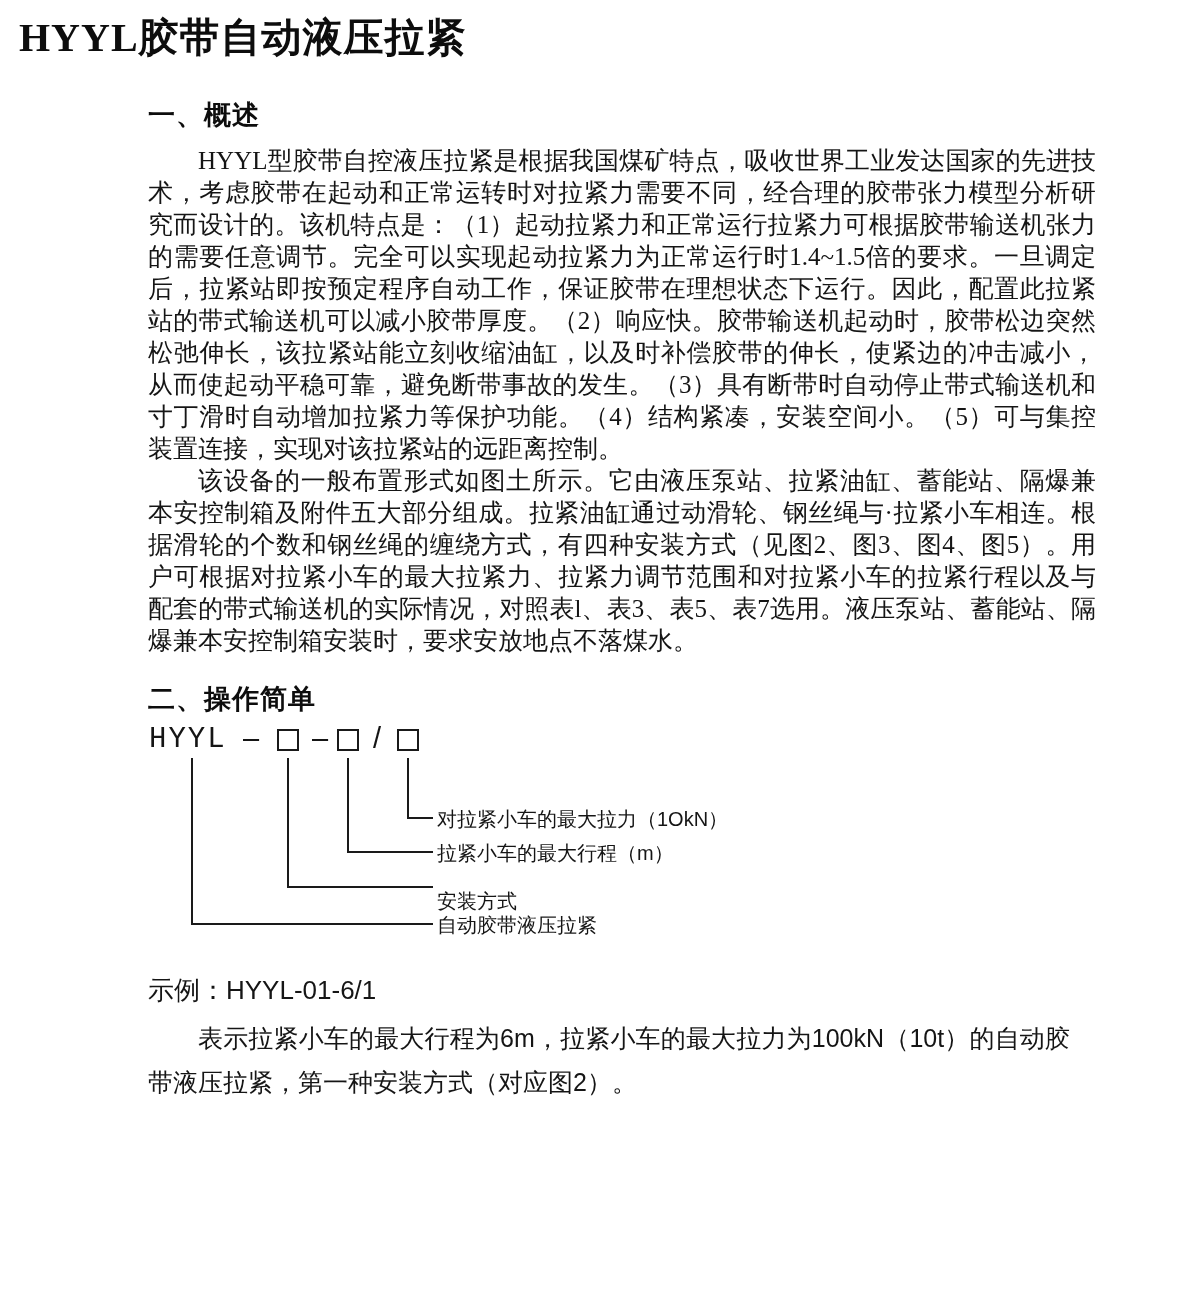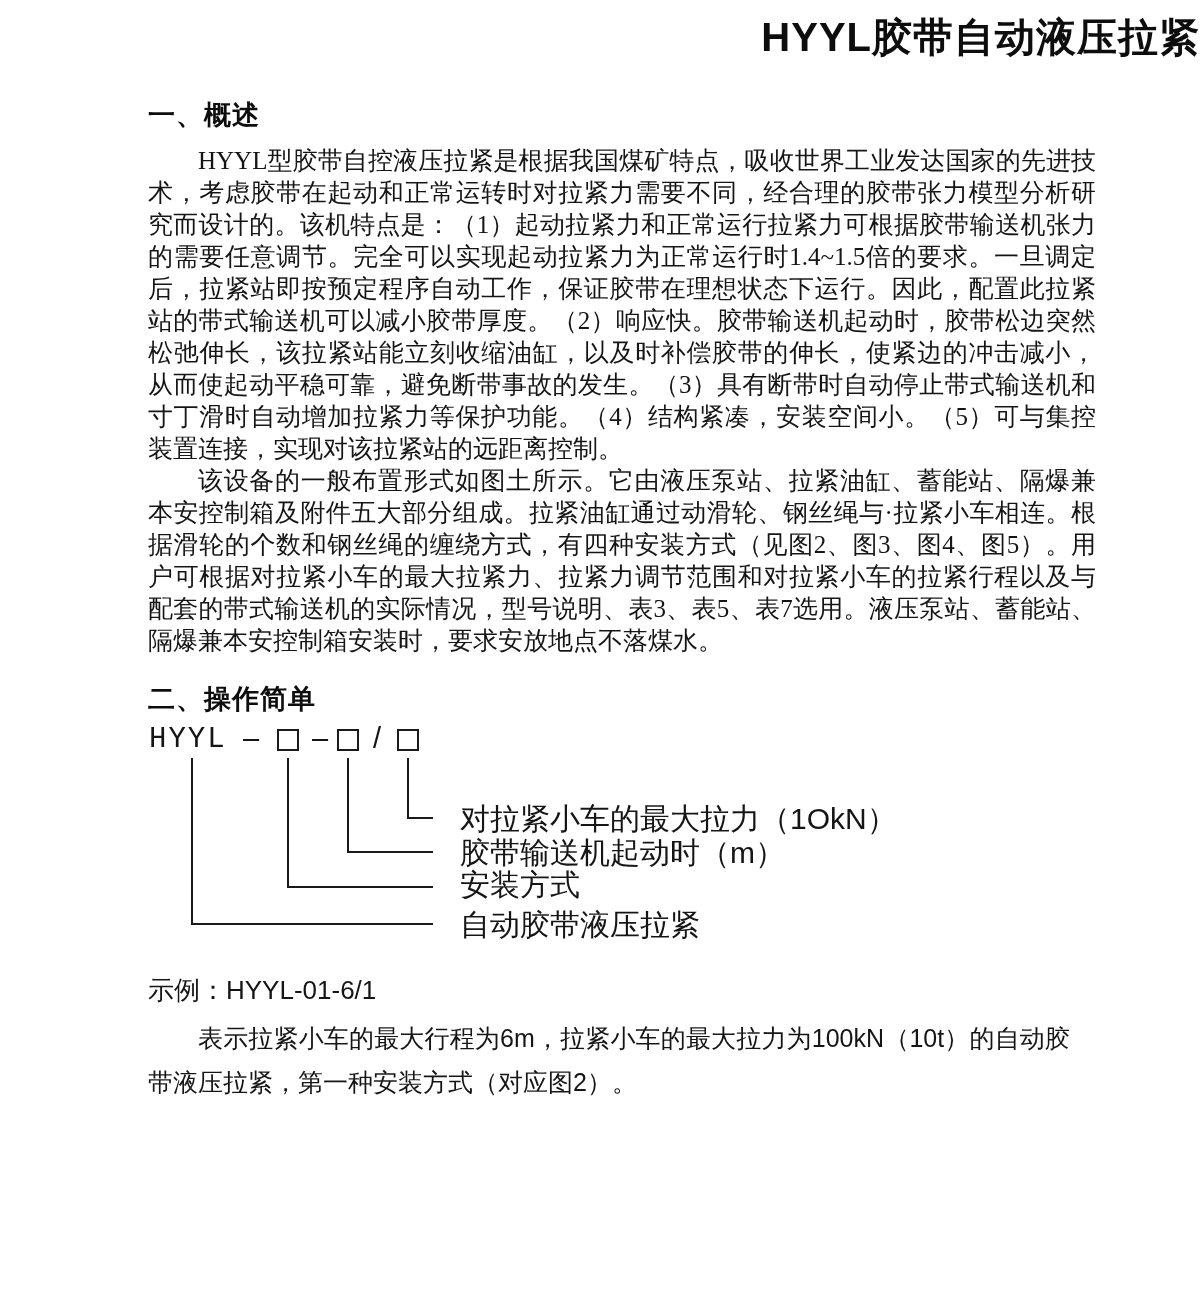--- a/index.html
+++ b/index.html
@@ -6,26 +6,27 @@
   html, body { background: #ffffff; }
   body {
     width: 1200px; height: 1307px;
     overflow: hidden;
     color: #111;
     font-family: "Liberation Serif", serif;
   }
   .page { padding-top: 10px; }
 
   .doc-title {
-    text-align: right;
-    font-family: Liberation Sans, sans-serif;
+    text-align: left;
+    font-family: Liberation Serif, serif;
     font-weight: bold;
     font-size: 40px;
     letter-spacing: 1px;
     color: #0d0d0d;
+    padding-left: 19px;
   }
 
   .content { padding: 0 104px 0 148px; }
 
   .sec-heading {
     font-family: "Liberation Sans", sans-serif;
     font-weight: bold;
     font-size: 27px;
     letter-spacing: 1px;
     color: #0d0d0d;
@@ -77,29 +78,28 @@
   }
   .c-type    { left: 191px; top: 33px; width: 242px; height: 167px; }
   .c-install { left: 287px; top: 33px; width: 146px; height: 130px; }
   .c-stroke  { left: 347px; top: 33px; width: 86px;  height: 95px;  }
   .c-force   { left: 407px; top: 33px; width: 26px;  height: 61px;  }
 
   .dlabel {
     position: absolute;
     left: 437px;
     font-family: "Liberation Sans", sans-serif;
-    font-size: 30px;
+    font-size: 20px;
     line-height: 28px;
     color: #151515;
     white-space: nowrap;
-    margin-left: 23px;
   }
   .dl-force   { top: 80px;  }
   .dl-stroke  { top: 114px; }
-  .dl-install { top: 146px; }
+  .dl-install { top: 162px; }
   .dl-type    { top: 186px; }
 
   
   .example-label {
     margin: 16px 0 0 148px;
     font-family: "Liberation Sans", sans-serif;
     font-size: 26px;
     color: #151515;
   }
   .example-text {
@@ -116,41 +116,41 @@
 </head>
 <body>
 
 <div class="page">
 
   <h1 class="doc-title">HYYL胶带自动液压拉紧</h1>
 
   <div class="content">
     <h2 class="sec-heading first">一、概述</h2>
     <p class="body-para">HYYL型胶带自控液压拉紧是根据我国煤矿特点，吸收世界工业发达国家的先进技术，考虑胶带在起动和正常运转时对拉紧力需要不同，经合理的胶带张力模型分析研究而设计的。该机特点是：（1）起动拉紧力和正常运行拉紧力可根据胶带输送机张力的需要任意调节。完全可以实现起动拉紧力为正常运行时1.4~1.5倍的要求。一旦调定后，拉紧站即按预定程序自动工作，保证胶带在理想状态下运行。因此，配置此拉紧站的带式输送机可以减小胶带厚度。（2）响应快。胶带输送机起动时，胶带松边突然松弛伸长，该拉紧站能立刻收缩油缸，以及时补偿胶带的伸长，使紧边的冲击减小，从而使起动平稳可靠，避免断带事故的发生。（3）具有断带时自动停止带式输送机和寸丁滑时自动增加拉紧力等保护功能。（4）结构紧凑，安装空间小。（5）可与集控装置连接，实现对该拉紧站的远距离控制。</p>
-    <p class="body-para">该设备的一般布置形式如图土所示。它由液压泵站、拉紧油缸、蓄能站、隔爆兼本安控制箱及附件五大部分组成。拉紧油缸通过动滑轮、钢丝绳与·拉紧小车相连。根据滑轮的个数和钢丝绳的缠绕方式，有四种安装方式（见图2、图3、图4、图5）。用户可根据对拉紧小车的最大拉紧力、拉紧力调节范围和对拉紧小车的拉紧行程以及与配套的带式输送机的实际情况，型号说明、表3、表5、表7选用。液压泵站、蓄能站、隔爆兼本安控制箱安装时，要求安放地点不落煤水。</p>
+    <p class="body-para">该设备的一般布置形式如图土所示。它由液压泵站、拉紧油缸、蓄能站、隔爆兼本安控制箱及附件五大部分组成。拉紧油缸通过动滑轮、钢丝绳与·拉紧小车相连。根据滑轮的个数和钢丝绳的缠绕方式，有四种安装方式（见图2、图3、图4、图5）。用户可根据对拉紧小车的最大拉紧力、拉紧力调节范围和对拉紧小车的拉紧行程以及与配套的带式输送机的实际情况，对照表l、表3、表5、表7选用。液压泵站、蓄能站、隔爆兼本安控制箱安装时，要求安放地点不落煤水。</p>
 
     <h2 class="sec-heading second">二、操作简单</h2>
   </div>
 
   <div class="diagram">
     <span class="model-item model-prefix">HYYL</span>
     <span class="model-item model-dash1">–</span>
     <span class="mbox b1"></span>
     <span class="model-item model-dash2">–</span>
     <span class="mbox b2"></span>
     <span class="model-item model-slash">/</span>
     <span class="mbox b3"></span>
 
     <div class="connector c-type"></div>
     <div class="connector c-install"></div>
     <div class="connector c-stroke"></div>
     <div class="connector c-force"></div>
 
     <div class="dlabel dl-force">对拉紧小车的最大拉力（1OkN）</div>
-    <div class="dlabel dl-stroke">胶带输送机起动时（m）</div>
+    <div class="dlabel dl-stroke">拉紧小车的最大行程（m）</div>
     <div class="dlabel dl-install">安装方式</div>
     <div class="dlabel dl-type">自动胶带液压拉紧</div>
   </div>
 
   <div class="example-label">示例：HYYL-01-6/1</div>
   <p class="example-text">表示拉紧小车的最大行程为6m，拉紧小车的最大拉力为100kN（10t）的自动胶带液压拉紧，第一种安装方式（对应图2）。</p>
 
 </div>
 
 </body></html>

